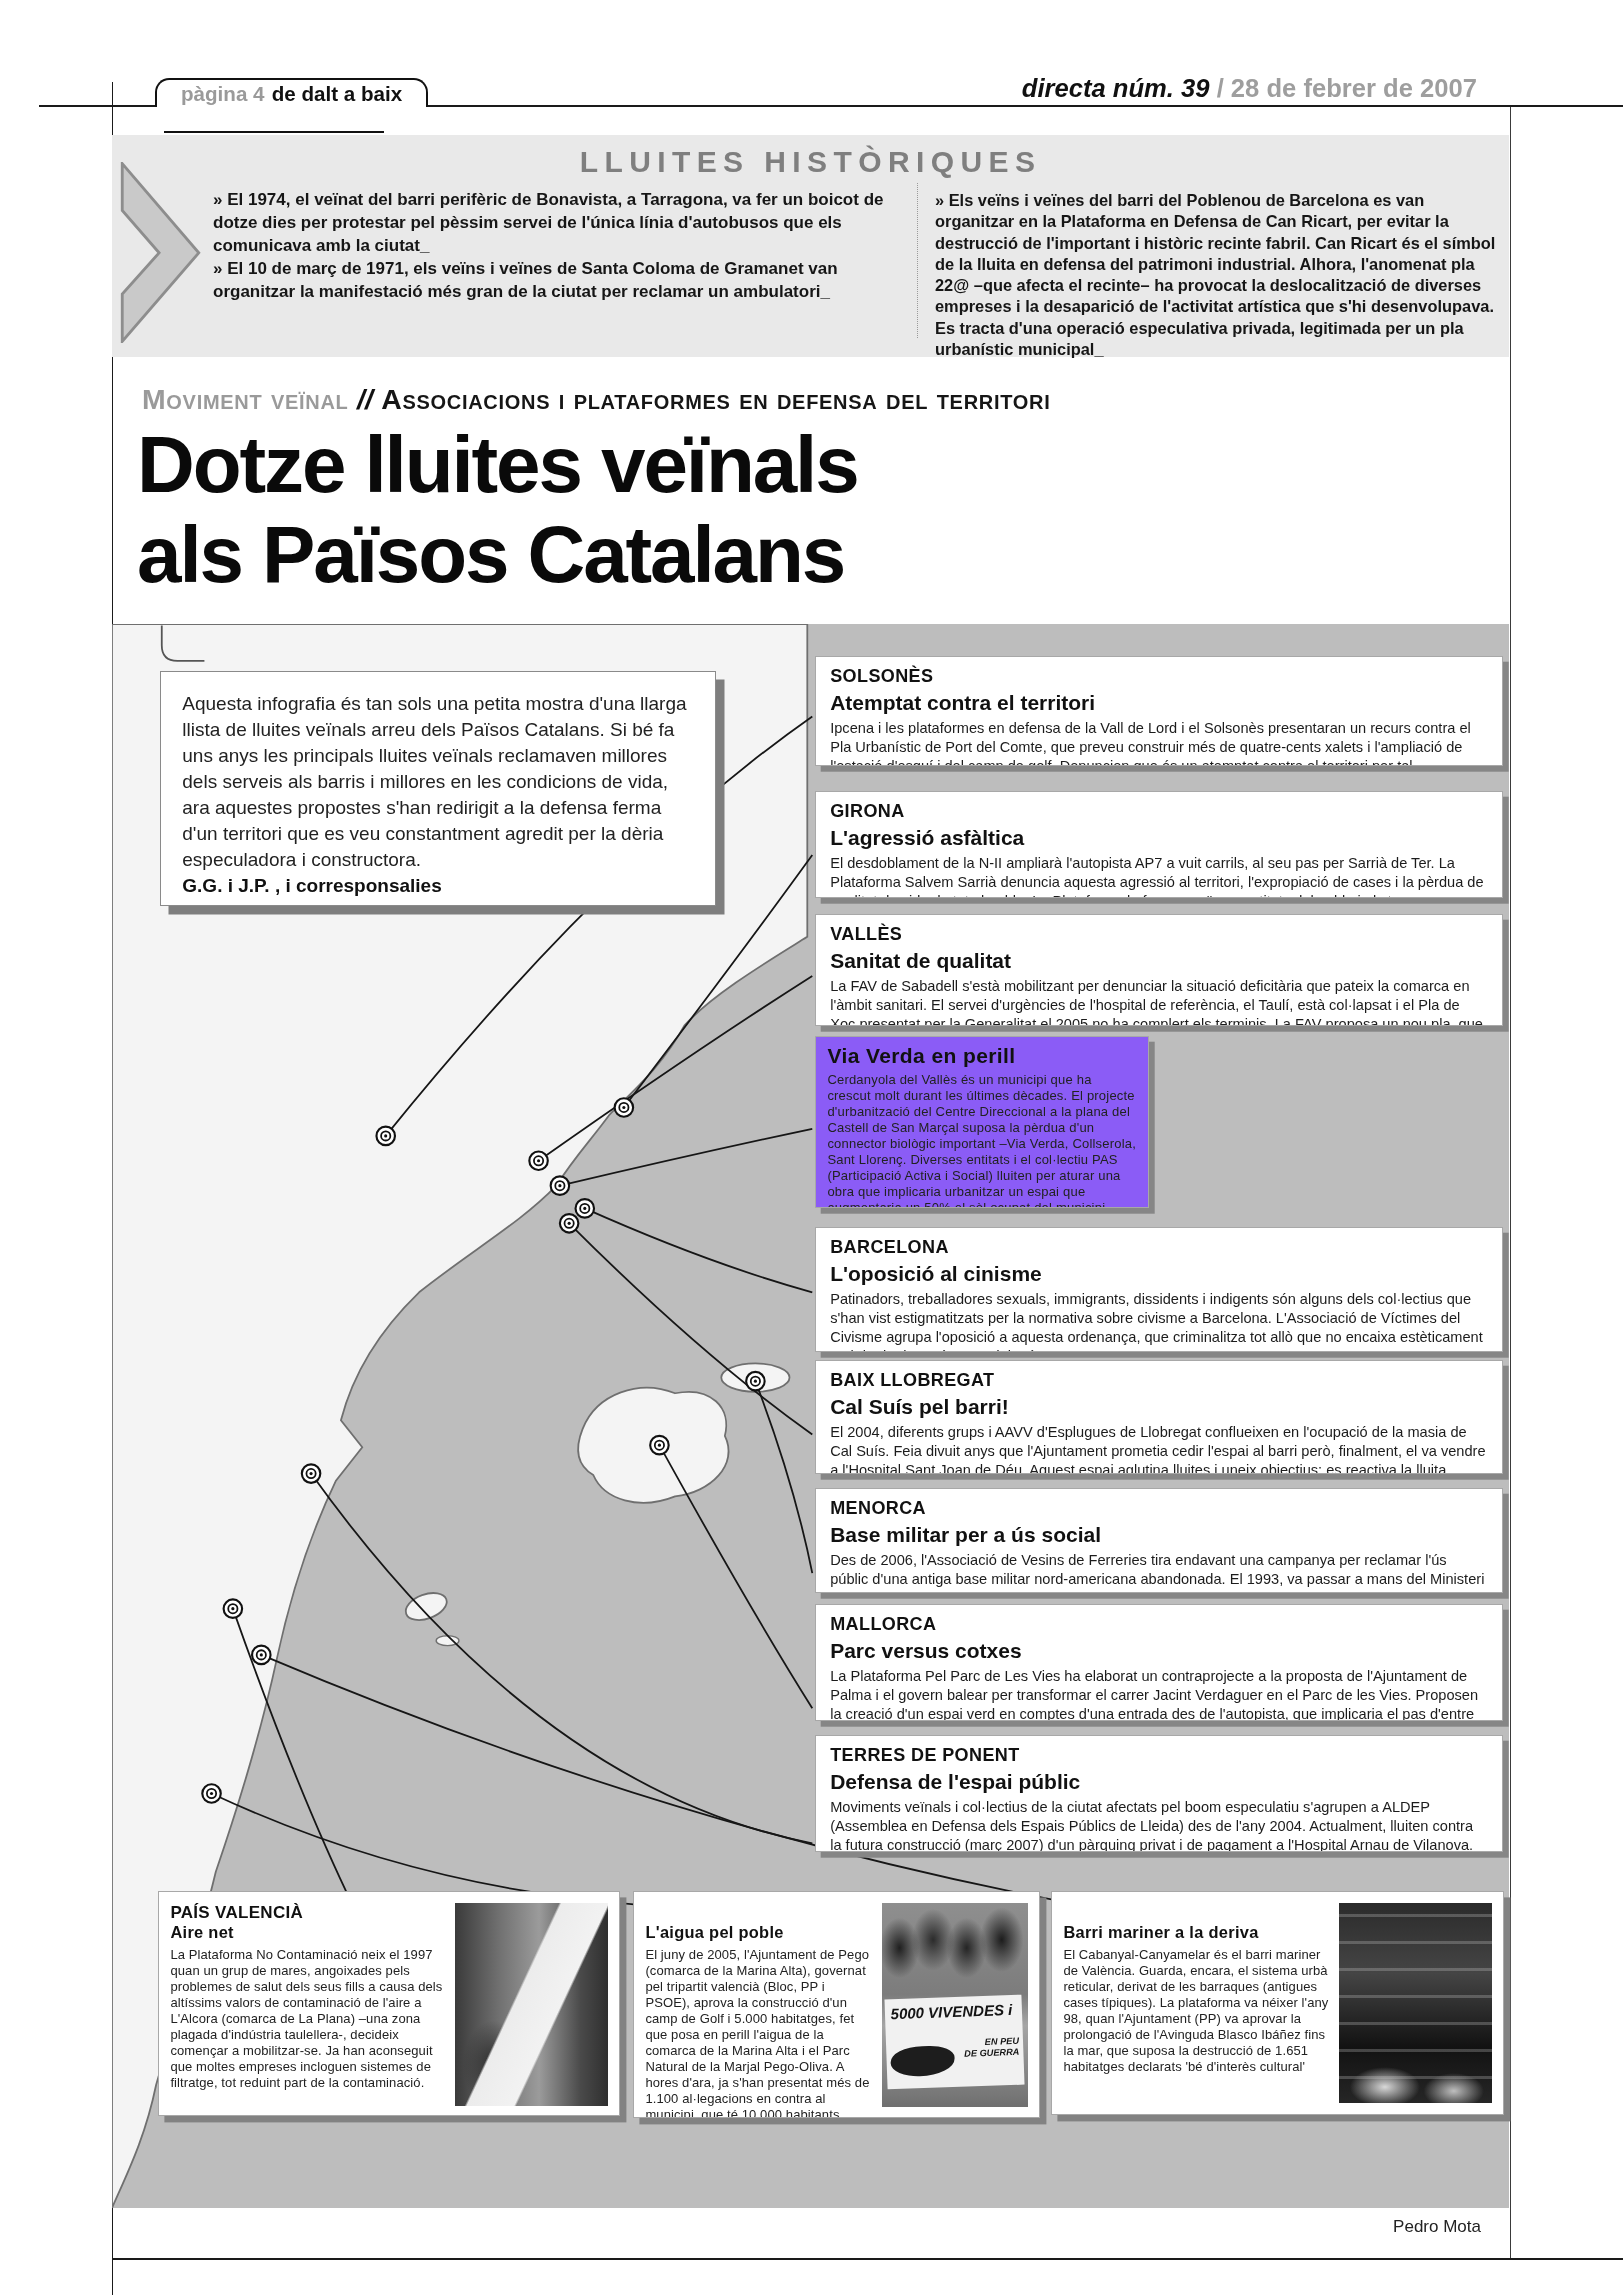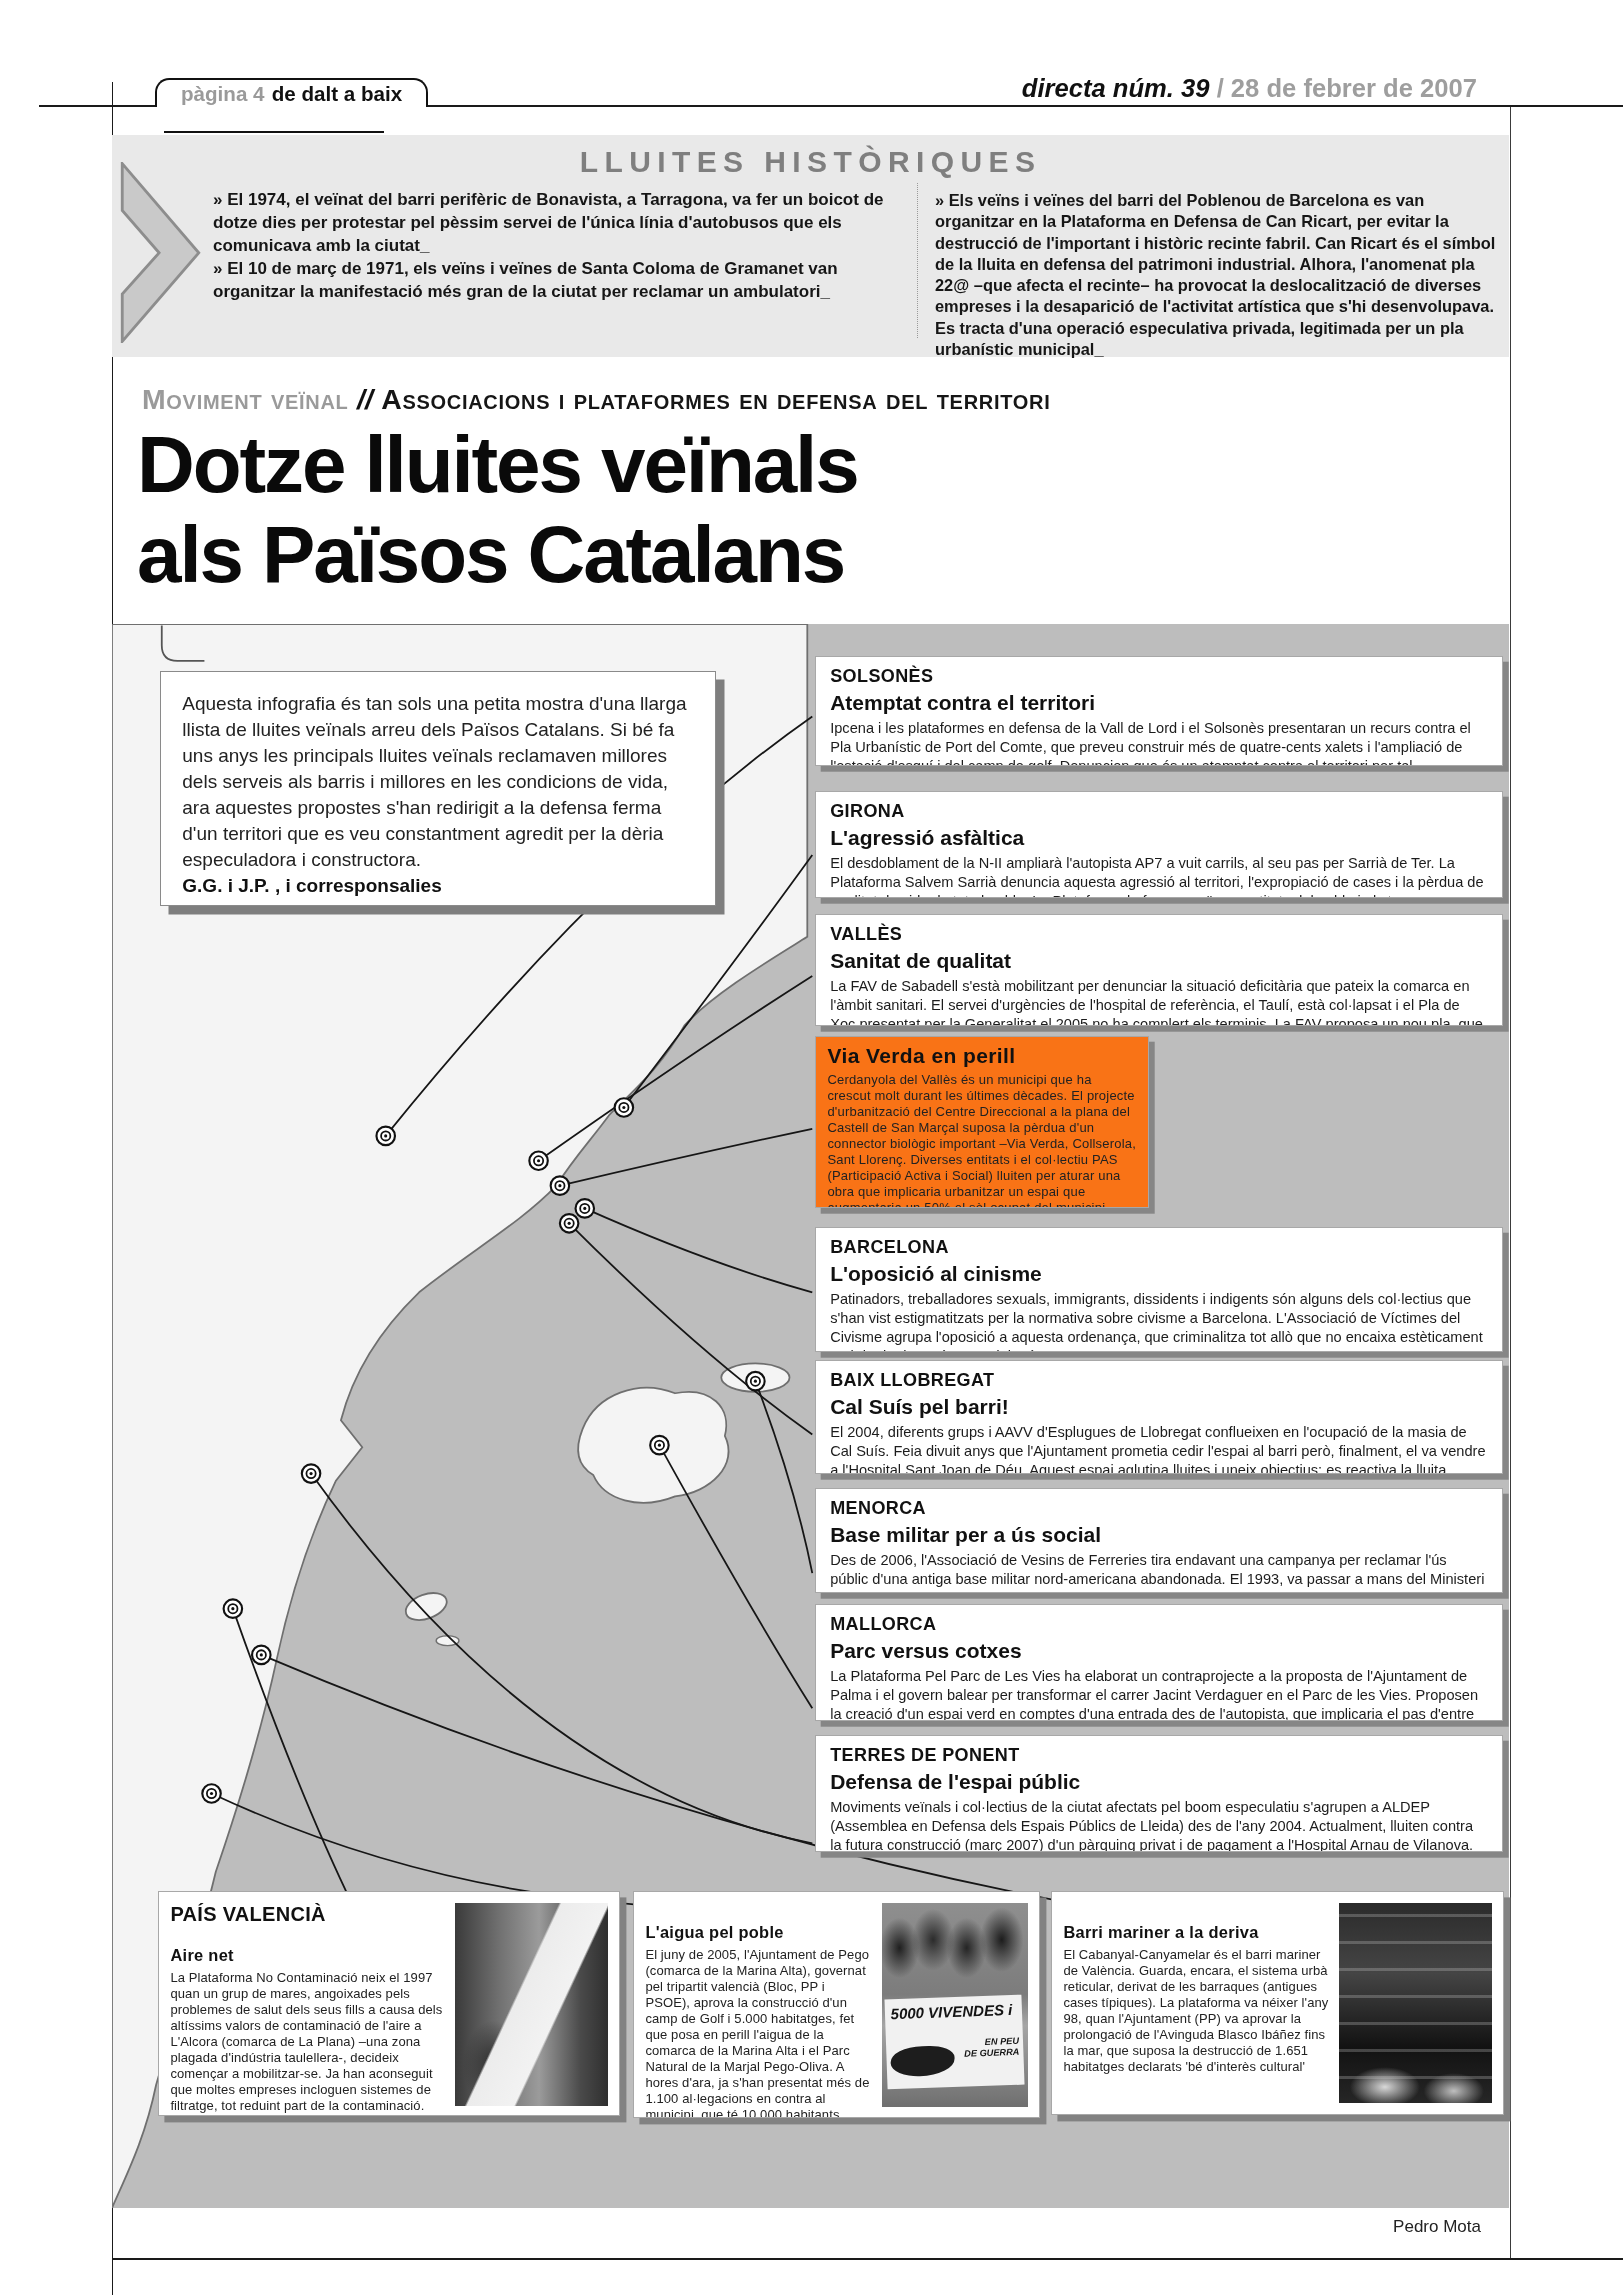--- a/index.html
+++ b/index.html
@@ -52,29 +52,29 @@
 
   .entry{position:absolute;left:703px;width:688px;background:#fff;border:0.7px solid #a8a8a8;
          box-shadow:5.7px 5.7px 0 #868686;padding:8.5px 14.2px;box-sizing:border-box;overflow:hidden;}
   .e-region{font-size:18px;font-weight:bold;letter-spacing:0.4px;margin-bottom:4.3px;}
   .e-sub{font-size:21px;font-weight:bold;margin-bottom:4.3px;}
   .e-body{font-size:14.6px;line-height:19px;color:#1c1c1c;}
   .light .e-sub{letter-spacing:0.4px;}
   .light .e-body{font-size:15px;line-height:20px;letter-spacing:0.2px;color:#222;}
 
   .vv-wrap{position:absolute;left:703px;top:412px;width:684px;height:174px;}
-  .vv-card{position:absolute;left:0;top:0;width:334px;height:172px;background:#f97316;
+  .vv-card{position:absolute;left:0;top:0;width:334px;height:172px;background:#8b5cf6;
            border:0.7px solid #a8a8a8;box-shadow:5.7px 5.7px 0 #868686;
            padding:7.1px 11.4px;box-sizing:border-box;overflow:hidden;}
 
   .bbox{position:absolute;top:1267px;background:#fff;border:0.7px solid #a8a8a8;
         box-shadow:6.4px 6.4px 0 #828282;padding:11.4px 11.4px;box-sizing:border-box;
         display:flex;gap:10px;overflow:hidden;}
   .bbox .btxt{flex:1;min-width:0;}
-  .b-region{font-size:20px;font-weight:bold;letter-spacing:0.3px;margin-bottom:20px;}
+  .b-region{font-size:17px;font-weight:bold;letter-spacing:0.3px;margin-bottom:0;}
   .b-sub{font-size:16.4px;font-weight:bold;margin-bottom:4.3px;letter-spacing:0.3px;}
   .b-body{font-size:13px;line-height:16px;letter-spacing:0.1px;color:#222;}
   .bphoto{flex:0 0 auto;position:relative;overflow:hidden;}
 
   .pv-photo{width:153px;height:203px;
     background:
       linear-gradient(115deg,transparent 42%,#ececec 43%,#f2f2f2 62%,transparent 63%),
       radial-gradient(ellipse 43px 64px at 25% 80%,#2c2c2c,transparent 70%),
       linear-gradient(90deg,#3a3a3a,#6f6f6f 28%,#9b9b9b 55%,#4a4a4a 82%,#2f2f2f);}
   .aigua-photo{width:146px;height:204px;

